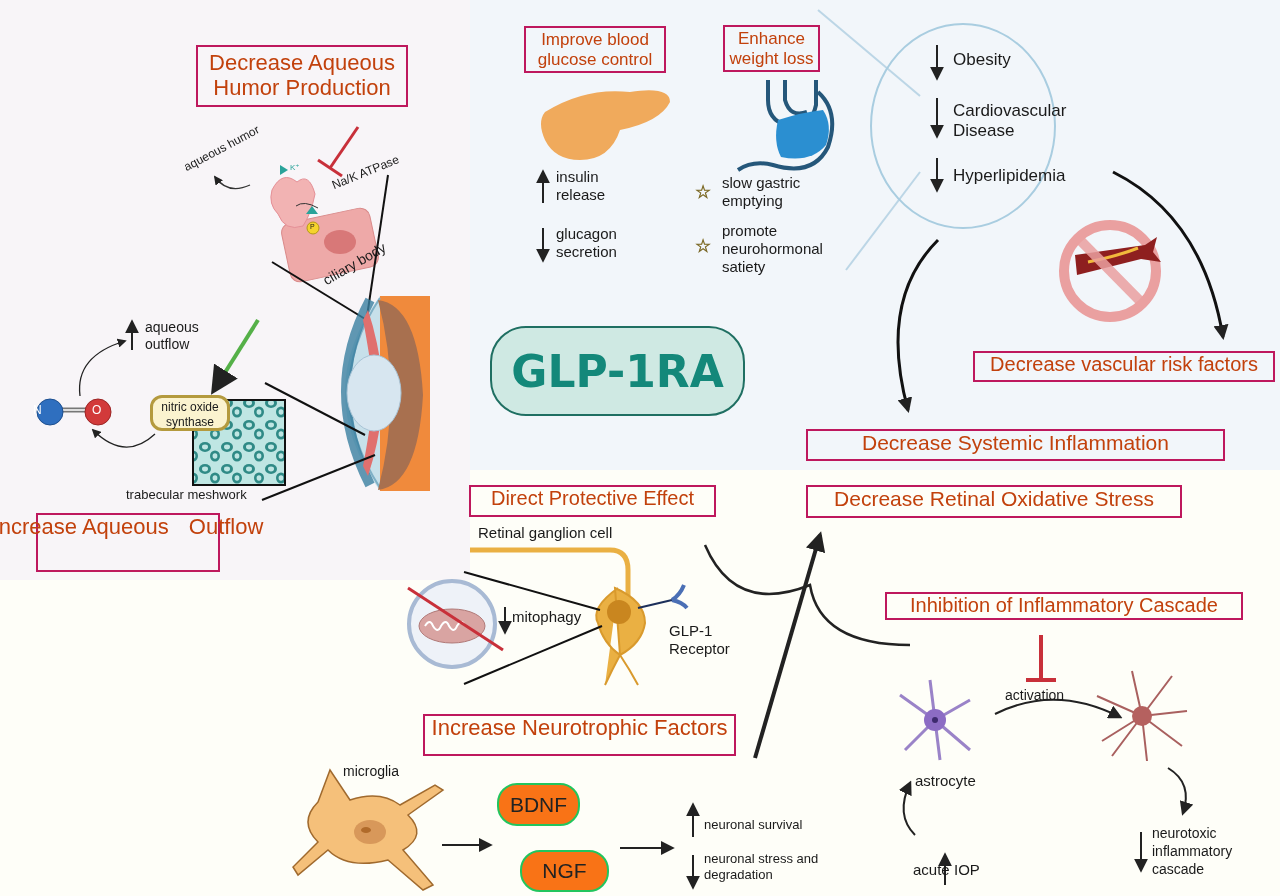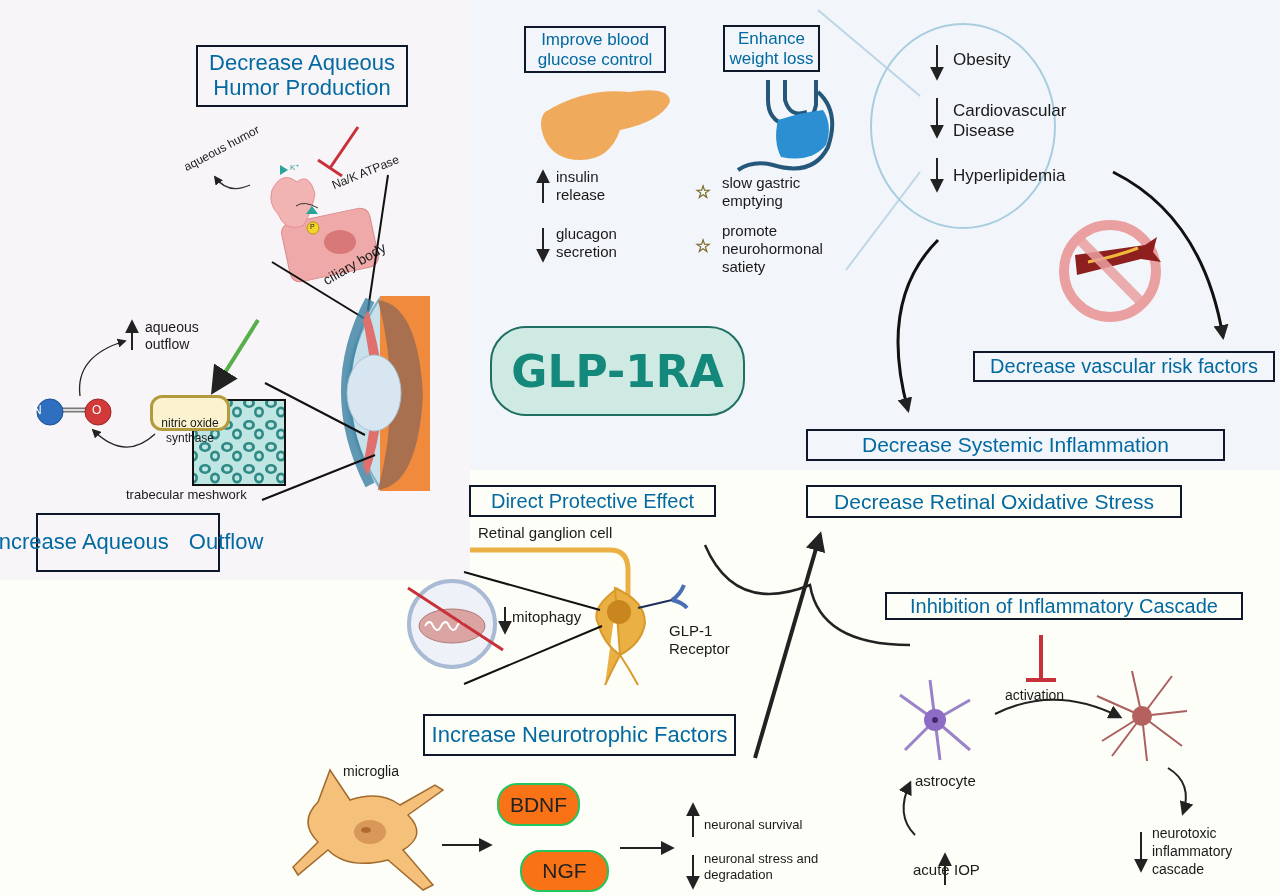--- a/index.html
+++ b/index.html
@@ -9,23 +9,23 @@
     font-family: "Liberation Sans", "DejaVu Sans", sans-serif;
     color: #1a1a1a;
   }
   .panel { position: absolute; }
   #panel-top-right { left: 0; top: 0; width: 1280px; height: 470px; background: #f2f6fa; }
   #panel-left { left: 0; top: 0; width: 470px; height: 580px; background: #f8f5f8; }
   #panel-bottom { left: 0; top: 470px; width: 1280px; height: 426px; background: #fefef8; }
   #panel-left-low { left: 0; top: 470px; width: 470px; height: 110px; background: #f8f5f8; }
 
   .box {
-    position: absolute; border: 2px solid #0f172a; background: transparent;
-    text-align: center; line-height: 1.12; color: #0369a1; box-sizing: border-box;
-    display: flex; align-items: center; justify-content: center; white-space: nowrap;
+    position: absolute; border: 2px solid #be185d; background: transparent;
+    text-align: center; line-height: 1.12; color: #c2410c; box-sizing: border-box;
+    display: flex; justify-content: center; white-space: nowrap;
   }
   .lbl { position: absolute; white-space: nowrap; color: #1a1a1a; }
   svg.overlay { position: absolute; left: 0; top: 0; width: 1280px; height: 896px; }
   .glp {
     position: absolute; left: 490px; top: 326px; width: 255px; height: 90px;
     border: 2px solid #1f6f62; border-radius: 36px; background: #cfe9e3;
     box-sizing: border-box; display: flex; align-items: center; justify-content: center;
     font-family: "DejaVu Sans", sans-serif; font-weight: bold; font-size: 44px; color: #14887a;
     letter-spacing: 0px;
   }
@@ -185,21 +185,21 @@
 <div class="lbl" style="left:290px;top:163px;font-size:8px;color:#2aa39a;">K⁺</div>
 <div class="lbl" style="left:310px;top:223px;font-size:7px;">P</div>
 <div class="lbl" style="left:328px;top:272px;font-size:14px;transform:rotate(-30deg);transform-origin:left bottom;">ciliary body</div>
 
 <div class="lbl" style="left:145px;top:319px;font-size:14px;line-height:1.2;">
   <div>aqueous</div>
   <div>outflow</div>
 </div>
 <div class="lbl" style="left:33px;top:403px;font-size:12px;color:#fff;">N</div>
 <div class="lbl" style="left:92px;top:403px;font-size:12px;color:#fff;">O</div>
-<div class="lbl" style="left:150px;top:395px;width:80px;height:36px;border:3px solid #b49a3e;border-radius:12px;background:#fbf3cf;font-size:12px;text-align:center;line-height:1.25;padding-top:18px;box-sizing:border-box;">
+<div class="lbl" style="left:150px;top:395px;width:80px;height:36px;border:3px solid #b49a3e;border-radius:12px;background:#fbf3cf;font-size:12px;text-align:center;line-height:1.25;padding-top:2px;box-sizing:border-box;">
   <div>nitric oxide</div>
   <div>synthase</div>
 </div>
 <div class="lbl" style="left:126px;top:487px;font-size:13px;">trabecular meshwork</div>
 <div class="box" style="left:36px;top:513px;width:184px;height:59px;font-size:22px;flex-direction:row;gap:20px;">
   <span>Increase Aqueous</span>
   <span>Outflow</span>
 </div>
 
 <div class="box" style="left:524px;top:26px;width:142px;height:47px;font-size:17px;flex-direction:column;">

